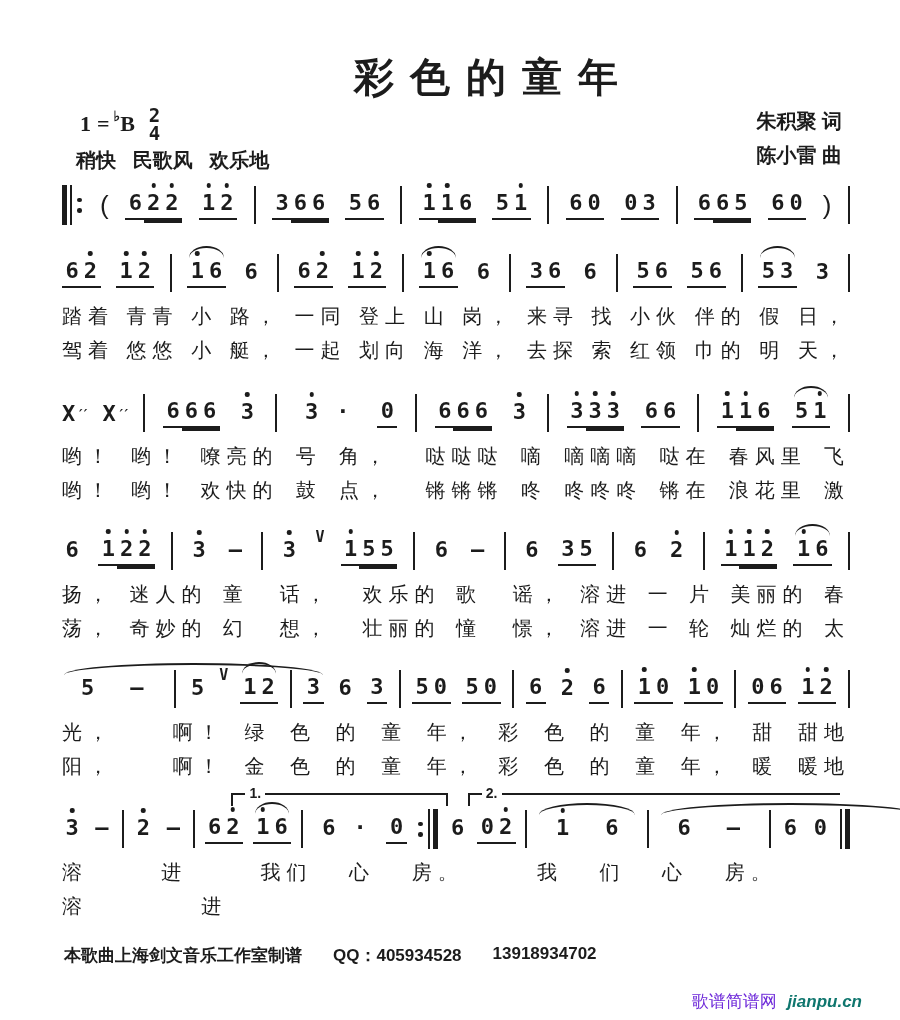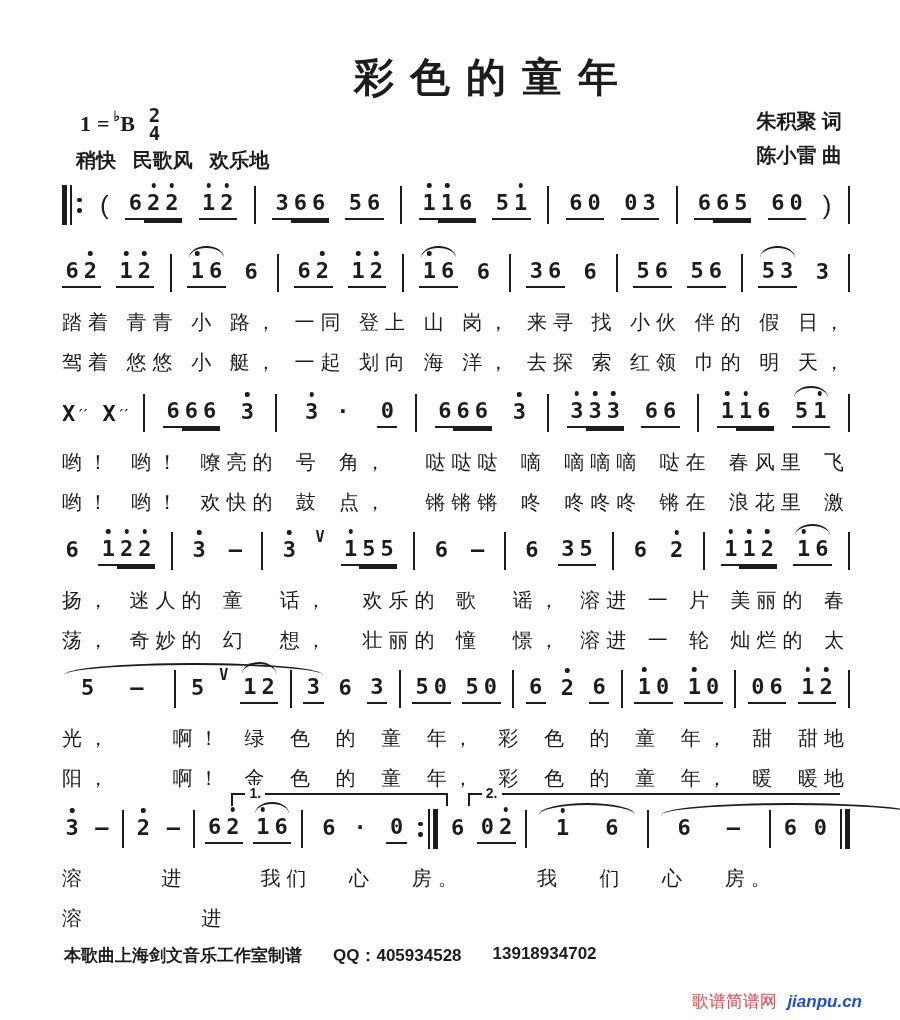--- a/index.html
+++ b/index.html
@@ -34,31 +34,31 @@
   .bar{width:2px;height:38px;background:#1c1c1c;}
   .rbeg,.rend,.final{display:inline-flex;align-items:center;gap:3px;height:40px;}
   .vthick{width:5px;height:40px;background:#1c1c1c;display:inline-block;}
   .vthin{width:2px;height:40px;background:#1c1c1c;display:inline-block;}
   .dots{display:inline-flex;flex-direction:column;gap:6px;margin:0 2px;}
   .dots i{width:4.5px;height:4.5px;border-radius:50%;background:#1c1c1c;}
   .paren{font-size:26px;font-weight:400;font-family:"Liberation Sans",sans-serif;}
   .breath{font-size:15px;font-weight:700;transform:translateY(-14px);}
   .xnote{font-size:22px;font-weight:700;}
   .xnote::after{content:"′′";font-size:13px;vertical-align:10px;letter-spacing:-3px;font-style:italic;}
-  .lyrics-row{display:flex;justify-content:space-between;margin-top:13px;font-size:20px;
+  .lyrics-row{display:flex;justify-content:space-between;margin-top:7px;font-size:20px;
               height:27px;letter-spacing:6px;}
   .lyr{white-space:nowrap;}
   .volta{position:absolute;top:-13px;height:11px;border-top:2px solid #1c1c1c;
          border-left:2px solid #1c1c1c;}
   .volta.closed{border-right:2px solid #1c1c1c;}
   .vlabel{position:absolute;left:12px;top:-10px;font-size:14px;font-weight:700;background:#fff;
           padding:0 4px;font-family:"Liberation Sans",sans-serif;}
   .footer{position:absolute;left:64px;top:944px;display:flex;gap:31px;font-size:17px;font-weight:700;}
   .watermark{position:absolute;right:38px;top:990px;font-size:17px;}
-  .wm-site{color:#ef4444;margin-top:28px;}
+  .wm-site{color:#6d28d9;margin-top:28px;}
   .wm-domain{font-weight:700;font-style:italic;margin-left:6px;}
 </style>
 </head>
 <body>
 
 <div class="page">
   <div class="title">彩色的童年</div>
 
   <div class="keysig">
     <span>1</span>
@@ -579,15 +579,15 @@
     </div>
 
   <div class="footer">
     <span>本歌曲上海剑文音乐工作室制谱</span>
     <span>QQ：405934528</span>
     <span>13918934702</span>
   </div>
 
   <div class="watermark">
     <span class="wm-site">歌谱简谱网</span>
-    <span class="wm-domain" style="color: #1d4ed8;">jianpu.cn</span>
+    <span class="wm-domain" style="color: #0f766e;">jianpu.cn</span>
   </div>
 </div>
 
 </body></html>

